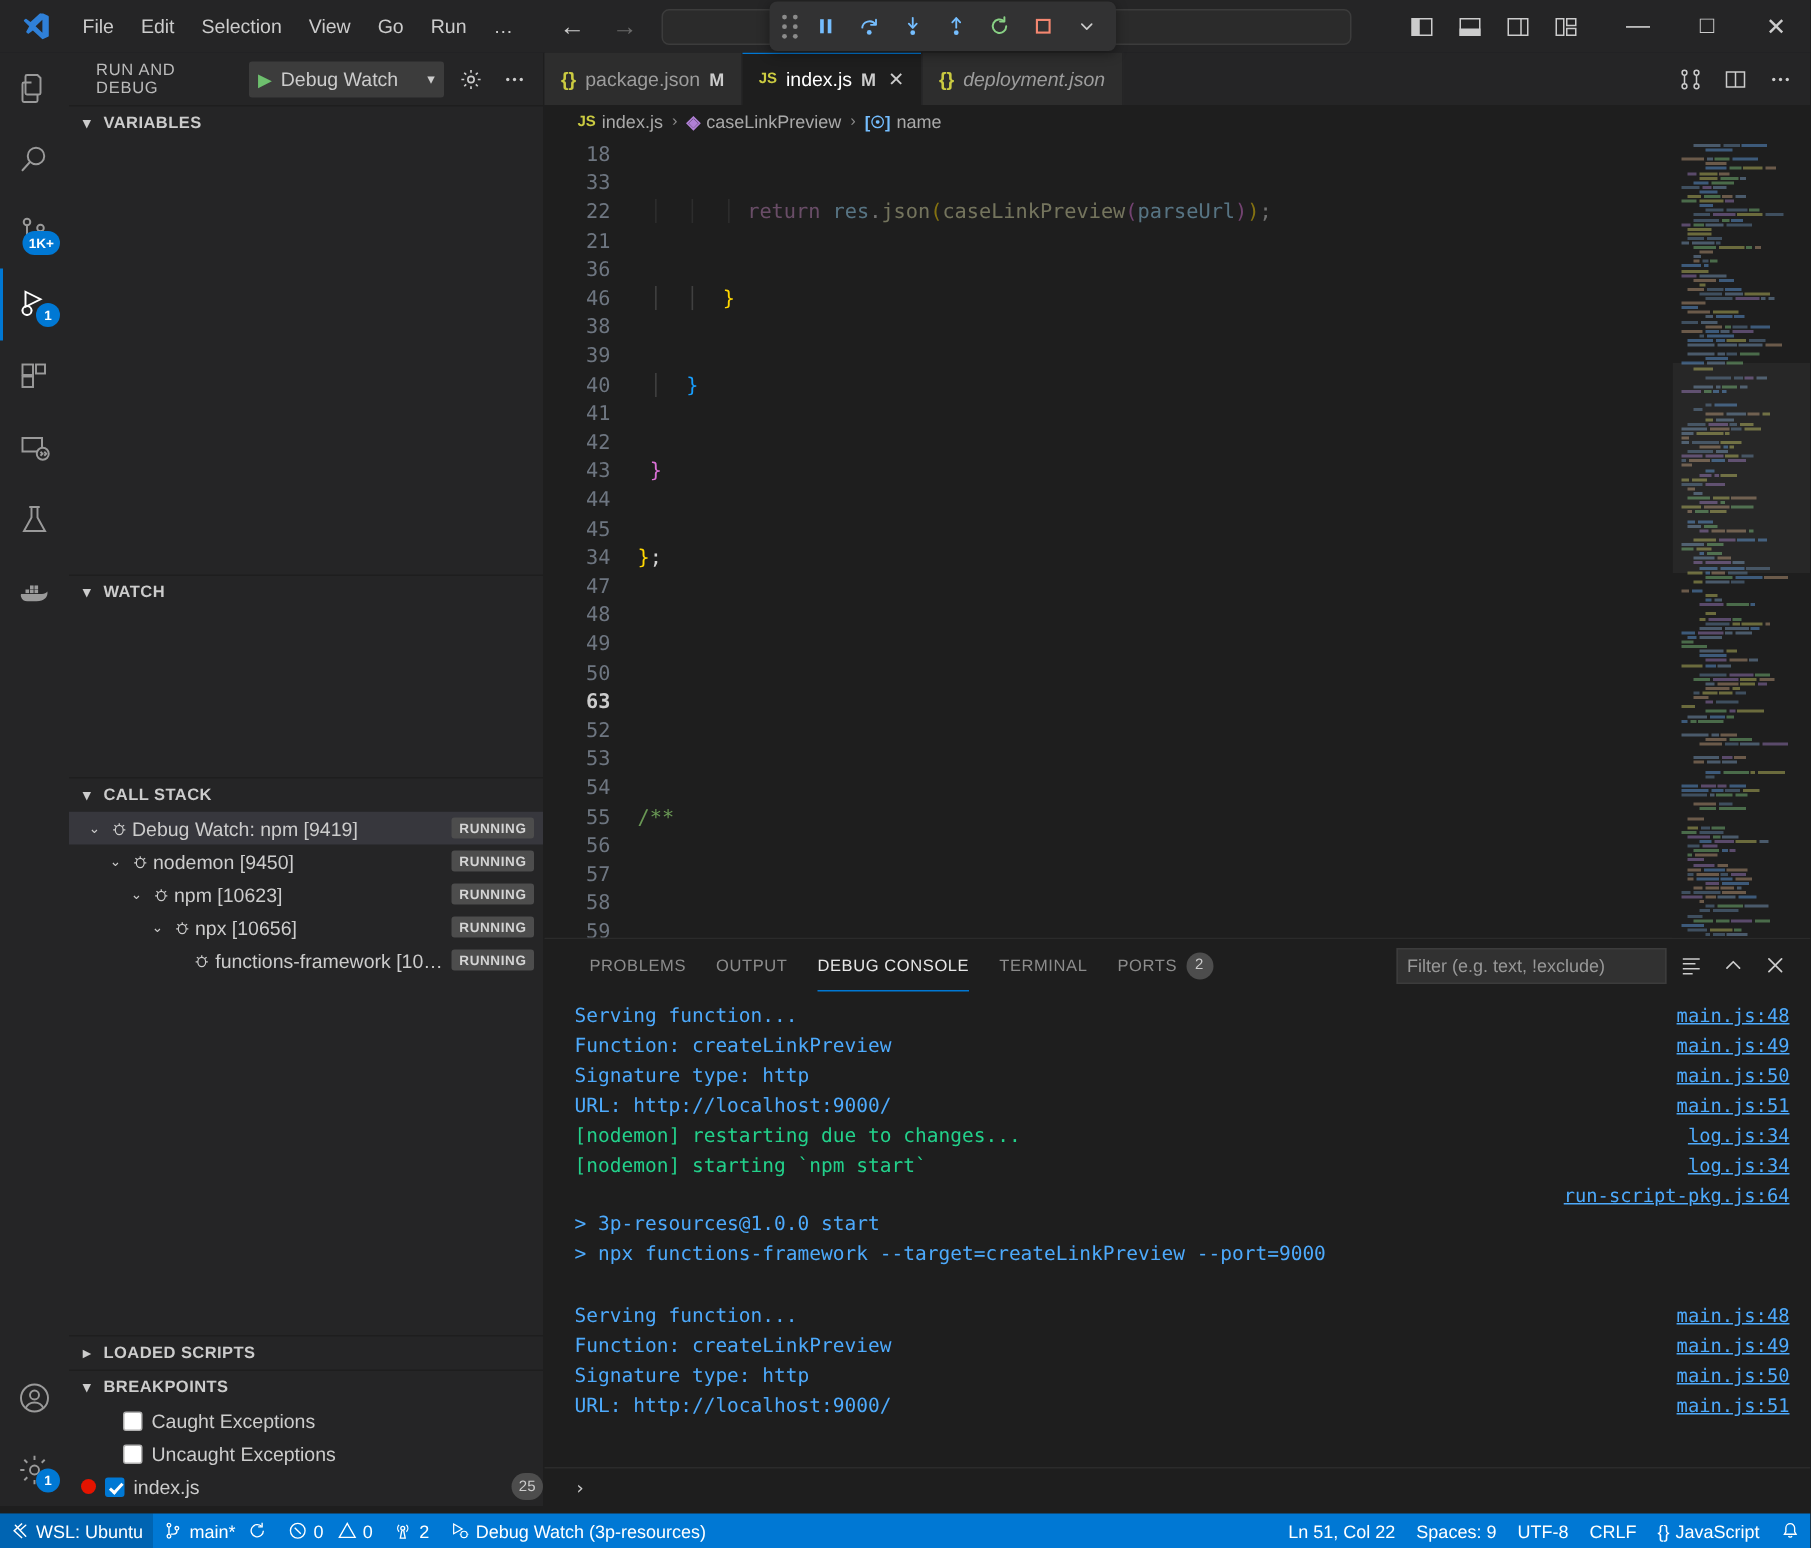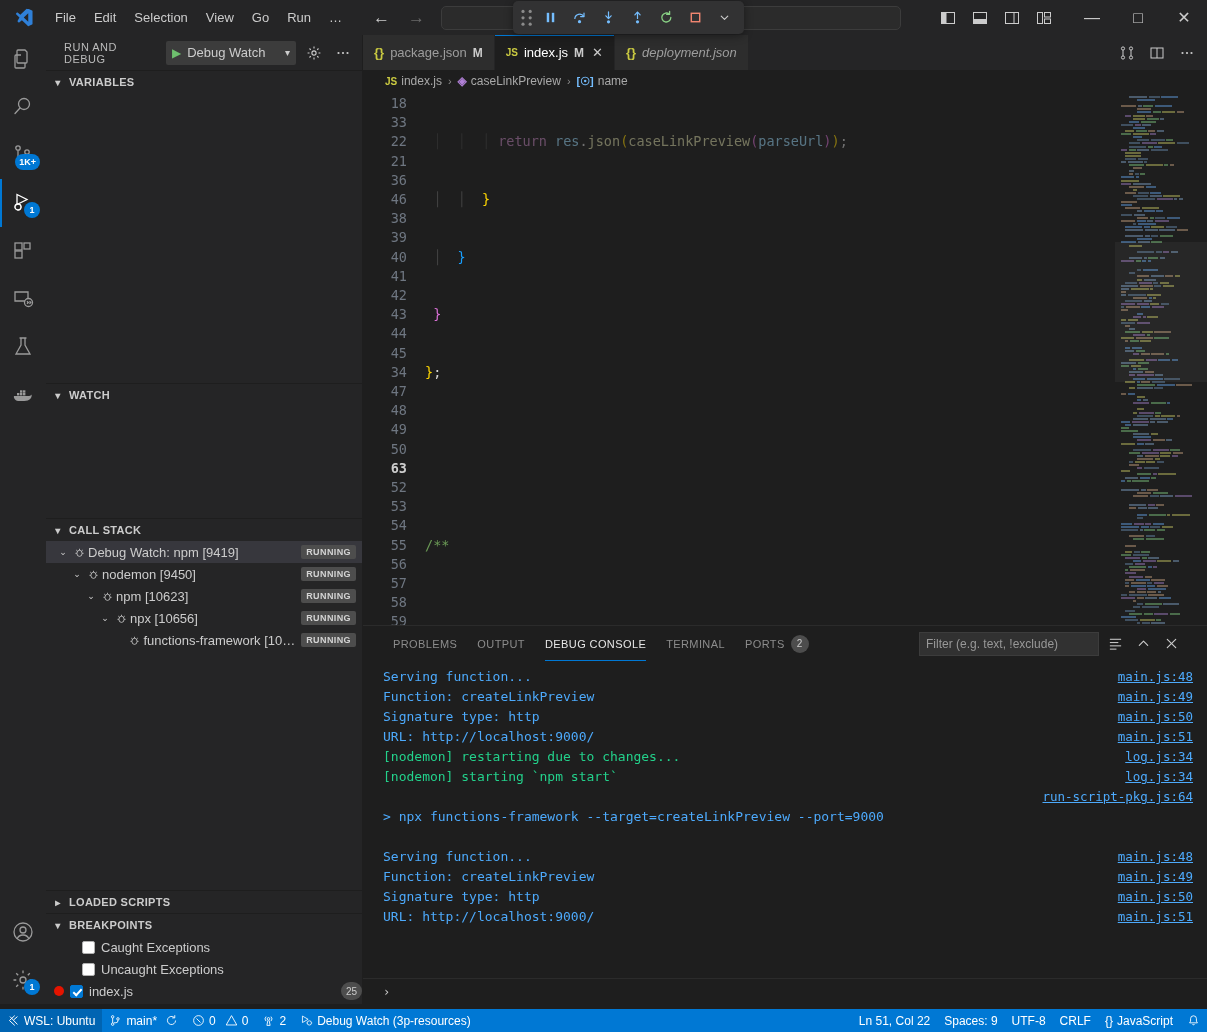--- a/index.html
+++ b/index.html
@@ -236,21 +236,21 @@
   }
   .ptab.active { color: #e7e7e7; }
   .ptab.active::after {
     content: ''; position: absolute; left: 10px; right: 10px; bottom: 0; height: 1px; background: #0078d4;
   }
   .ptab-badge {
     background: #4d4d4d; color: #cccccc; border-radius: 9px;
     min-width: 18px; height: 18px; font-size: 10px; padding: 0 5px;
     display: flex; align-items: center; justify-content: center;
   }
-  .panel-actions { margin-left: auto; display: flex; align-items: center; gap: 4px; padding-right: 24px; }
+  .panel-actions { margin-left: auto; display: flex; align-items: center; gap: 4px; padding-right: 12px; }
   .filter-box {
     width: 180px; height: 24px; background: #313131; border: 1px solid #3c3c3c;
     display: flex; align-items: center; padding: 0 6px;
     font-size: 12px; color: #989898;
   }
   .pa-btn { width: 24px; height: 24px; display: flex; align-items: center; justify-content: center; color: #cccccc; }
   .pa-btn svg { width: 15px; height: 15px; }
 
   .console {
     flex: 1; overflow: hidden; position: relative;
@@ -1566,20 +1566,23 @@
           </div>
         <div class="cline">
             <span class="ctext c-green">[nodemon] starting `npm start`</span>
             <span class="clink">log.js:34</span>
           </div>
         <div class="cline">
             <span class="ctext c-blue"></span>
             <span class="clink">run-script-pkg.js:64</span>
           </div>
         <div class="cline">
+            <span class="ctext c-blue">&gt; 3p-resources@1.0.0 start</span>
+          </div>
+        <div class="cline">
             <span class="ctext c-blue">&gt; npx functions-framework --target=createLinkPreview --port=9000</span>
           </div>
         <div class="cline">
             <span class="ctext c-blue"></span>
           </div>
         <div class="cline">
             <span class="ctext c-blue">Serving function...</span>
             <span class="clink">main.js:48</span>
           </div>
         <div class="cline">

